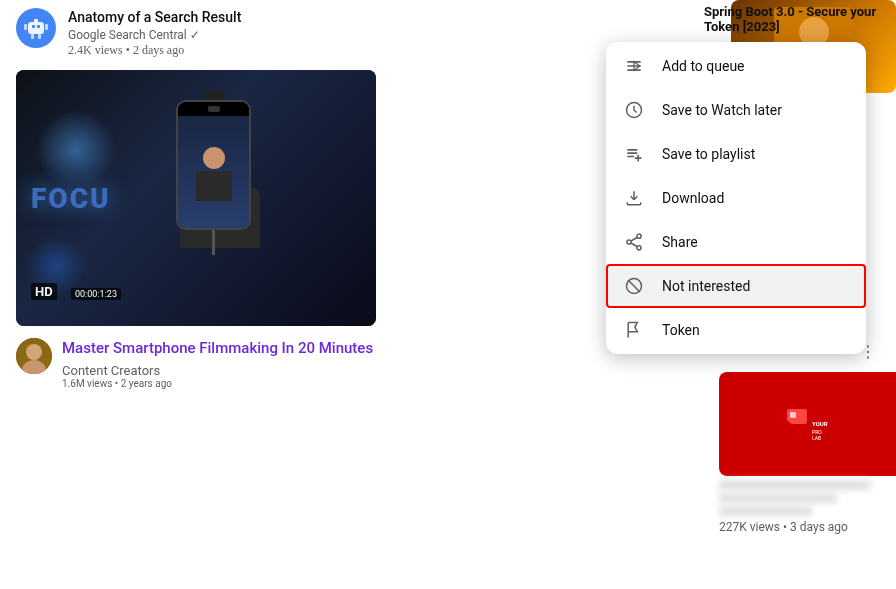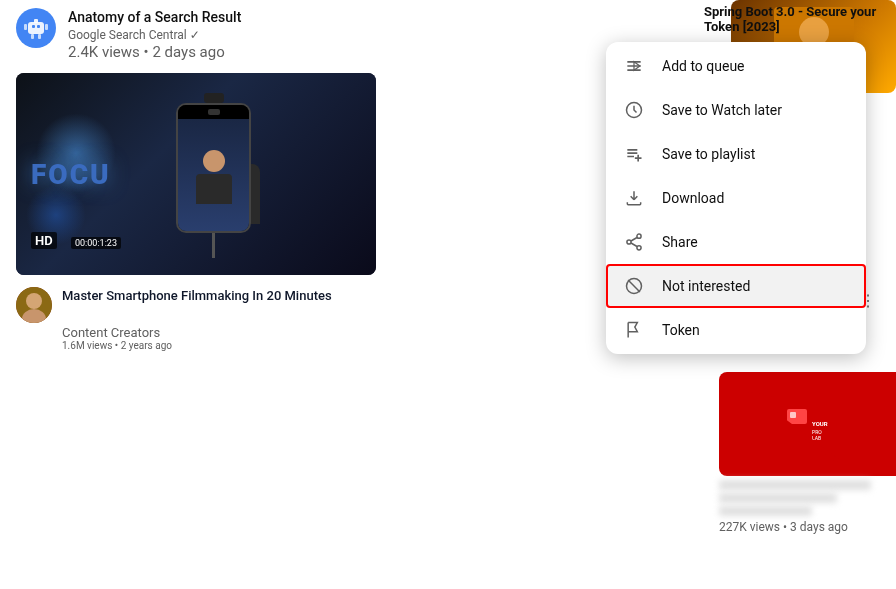--- a/index.html
+++ b/index.html
@@ -57,36 +57,37 @@
       gap: 3px;
       margin-top: 2px;
     }
 
     .verified-badge {
       color: #606060;
       font-size: 12px;
     }
 
     .meta-text {
-      font-size: 15px;
+      font-size: 12px;
       color: #606060;
       margin-top: 1px;
+      font-family: Liberation Serif, serif;
     }
 
     
     .main-video-section {
       display: flex;
       padding: 0 16px;
       gap: 12px;
       margin-top: 4px;
     }
 
     .thumbnail-container {
       width: 360px;
-      height: 202px;
+      height: 256px;
       border-radius: 8px;
       overflow: hidden;
       position: relative;
       background: #1a1a2e;
       flex-shrink: 0;
     }
 
     
     .video-bg {
       width: 100%;
@@ -198,30 +199,30 @@
       overflow: hidden;
     }
 
     .main-video-details {
       display: flex;
       gap: 10px;
       margin-top: 8px;
     }
 
     .main-video-title {
-      font-size: 13px;
+      font-size: 15px;
       font-weight: 500;
-      color: #0f172a;
+      color: #6d28d9;
       line-height: 1.4;
     }
 
     .main-channel-name {
       font-size: 13px;
       color: #606060;
-      margin-top: 20px;
+      margin-top: 4px;
     }
 
     .main-meta {
       font-size: 10px;
       color: #606060;
     }
 
     .three-dots {
       color: #606060;
       cursor: pointer;

